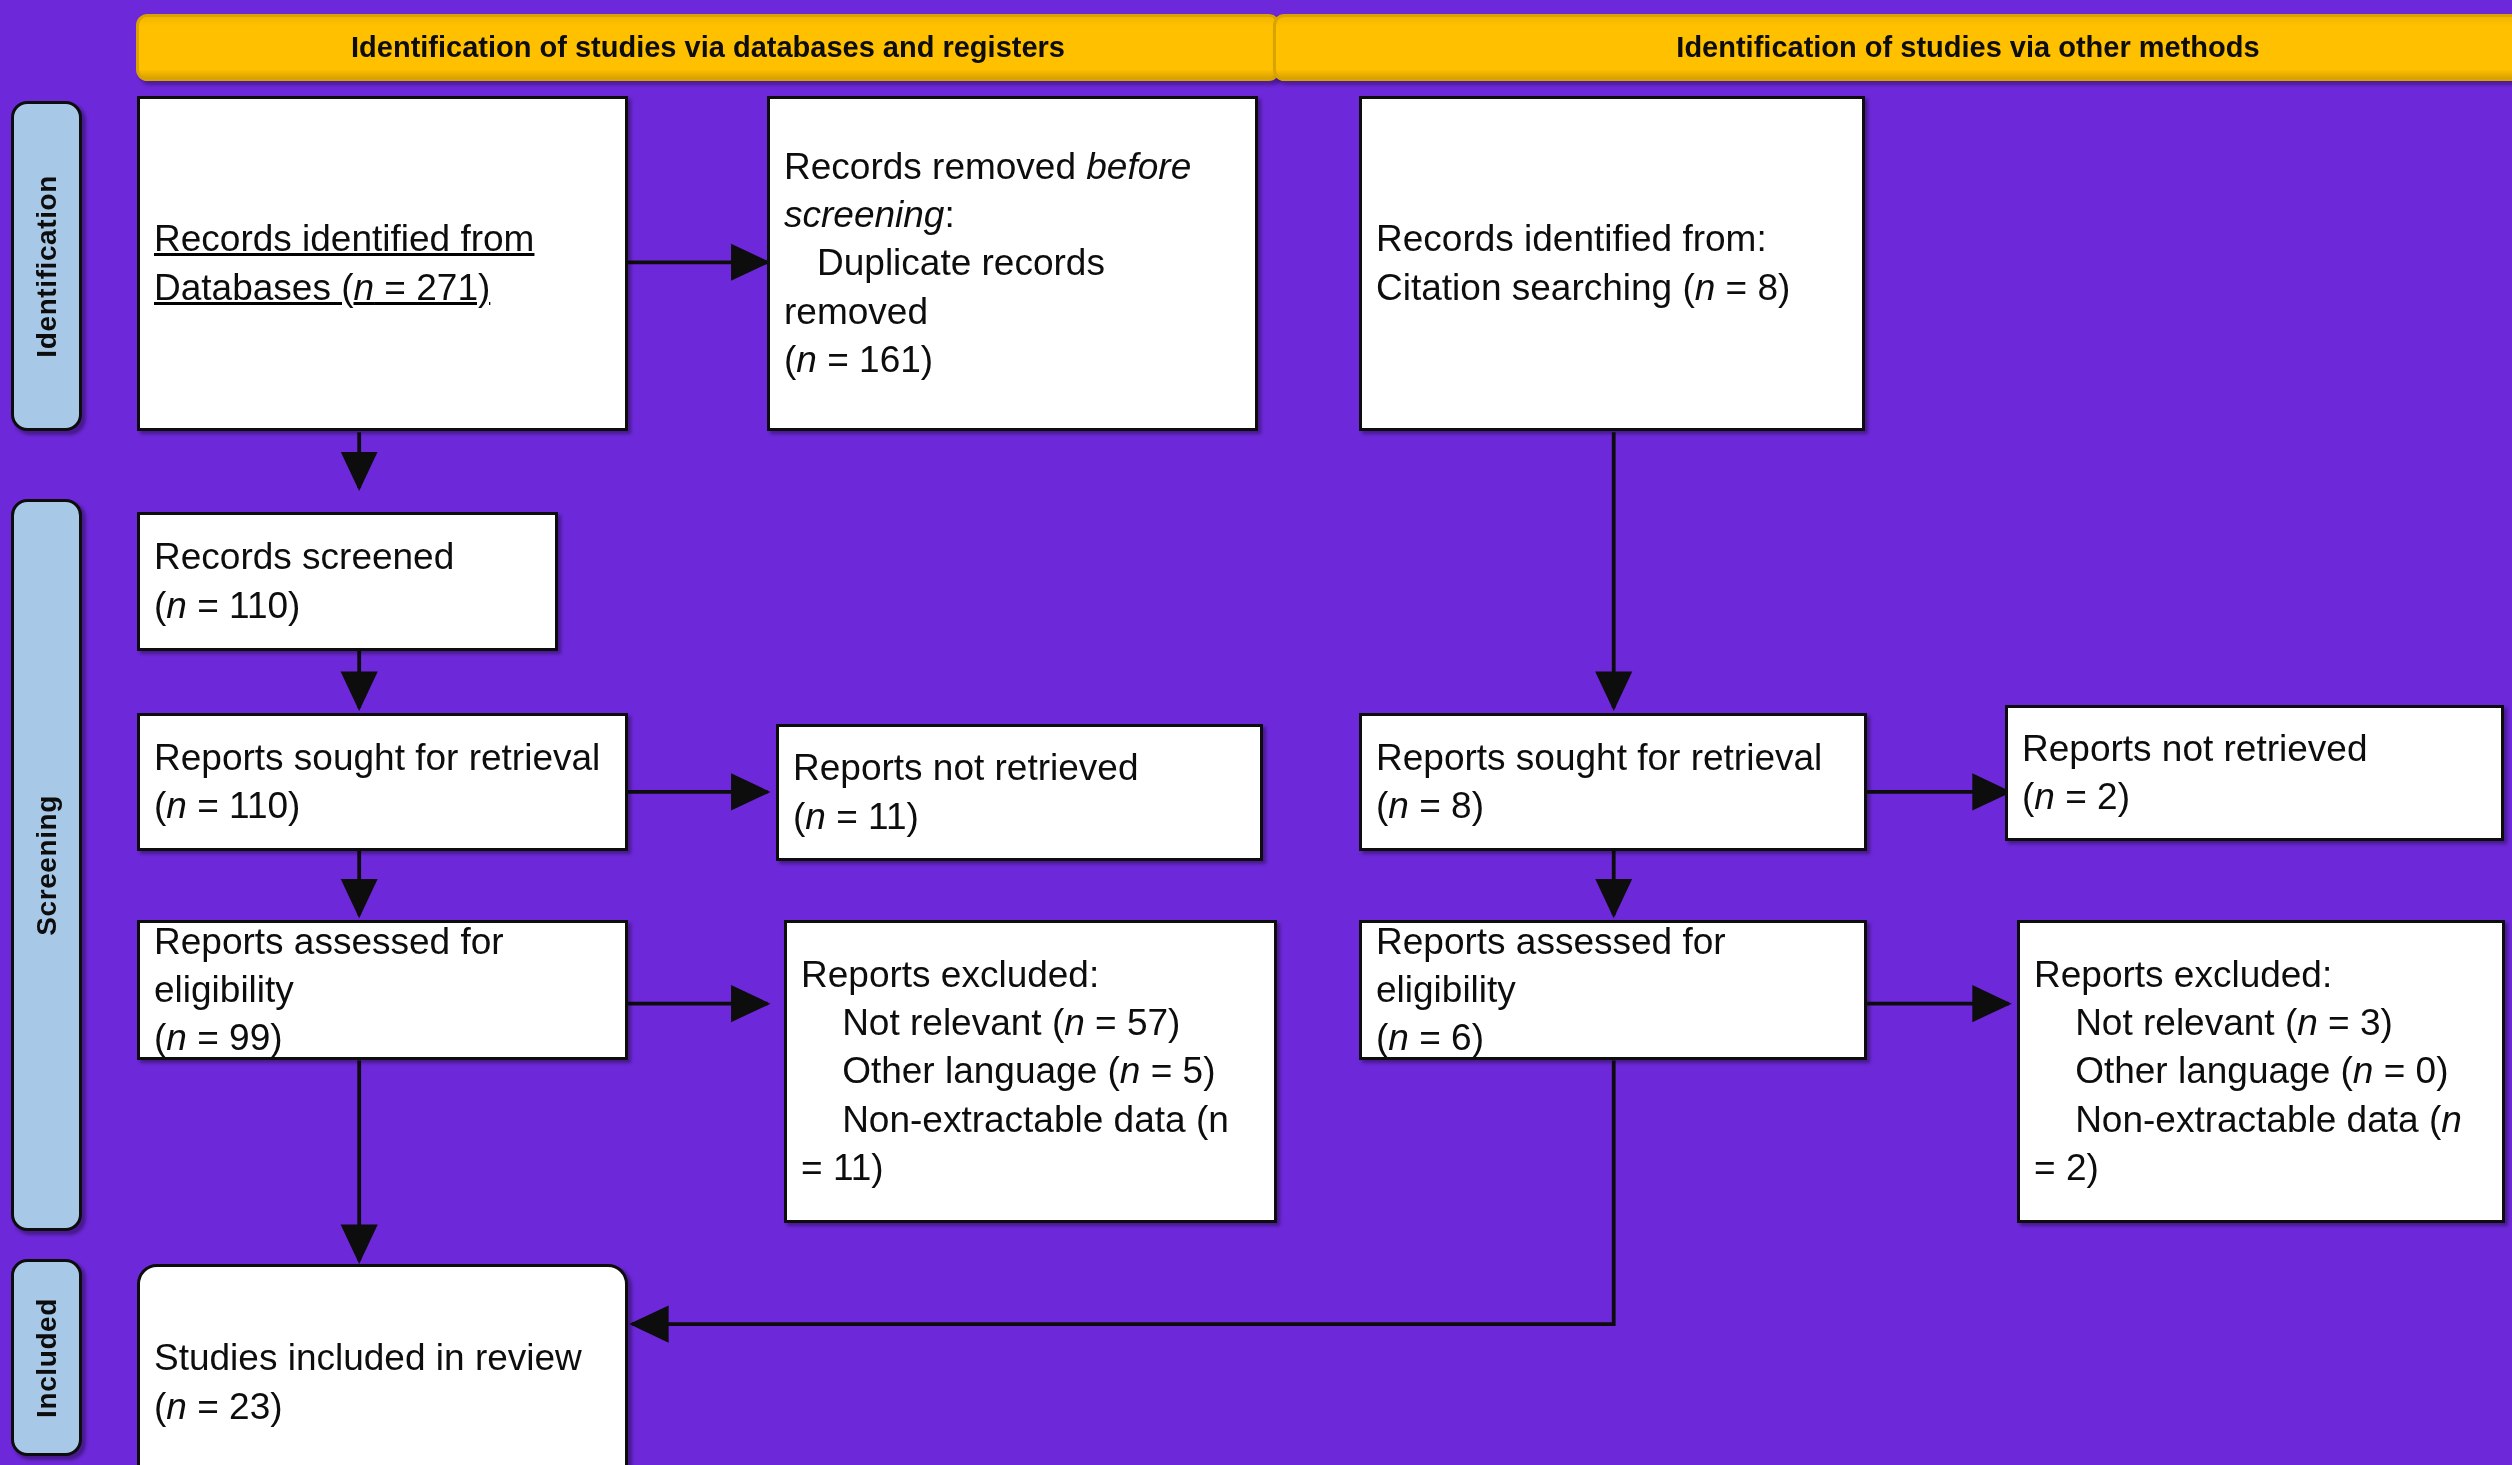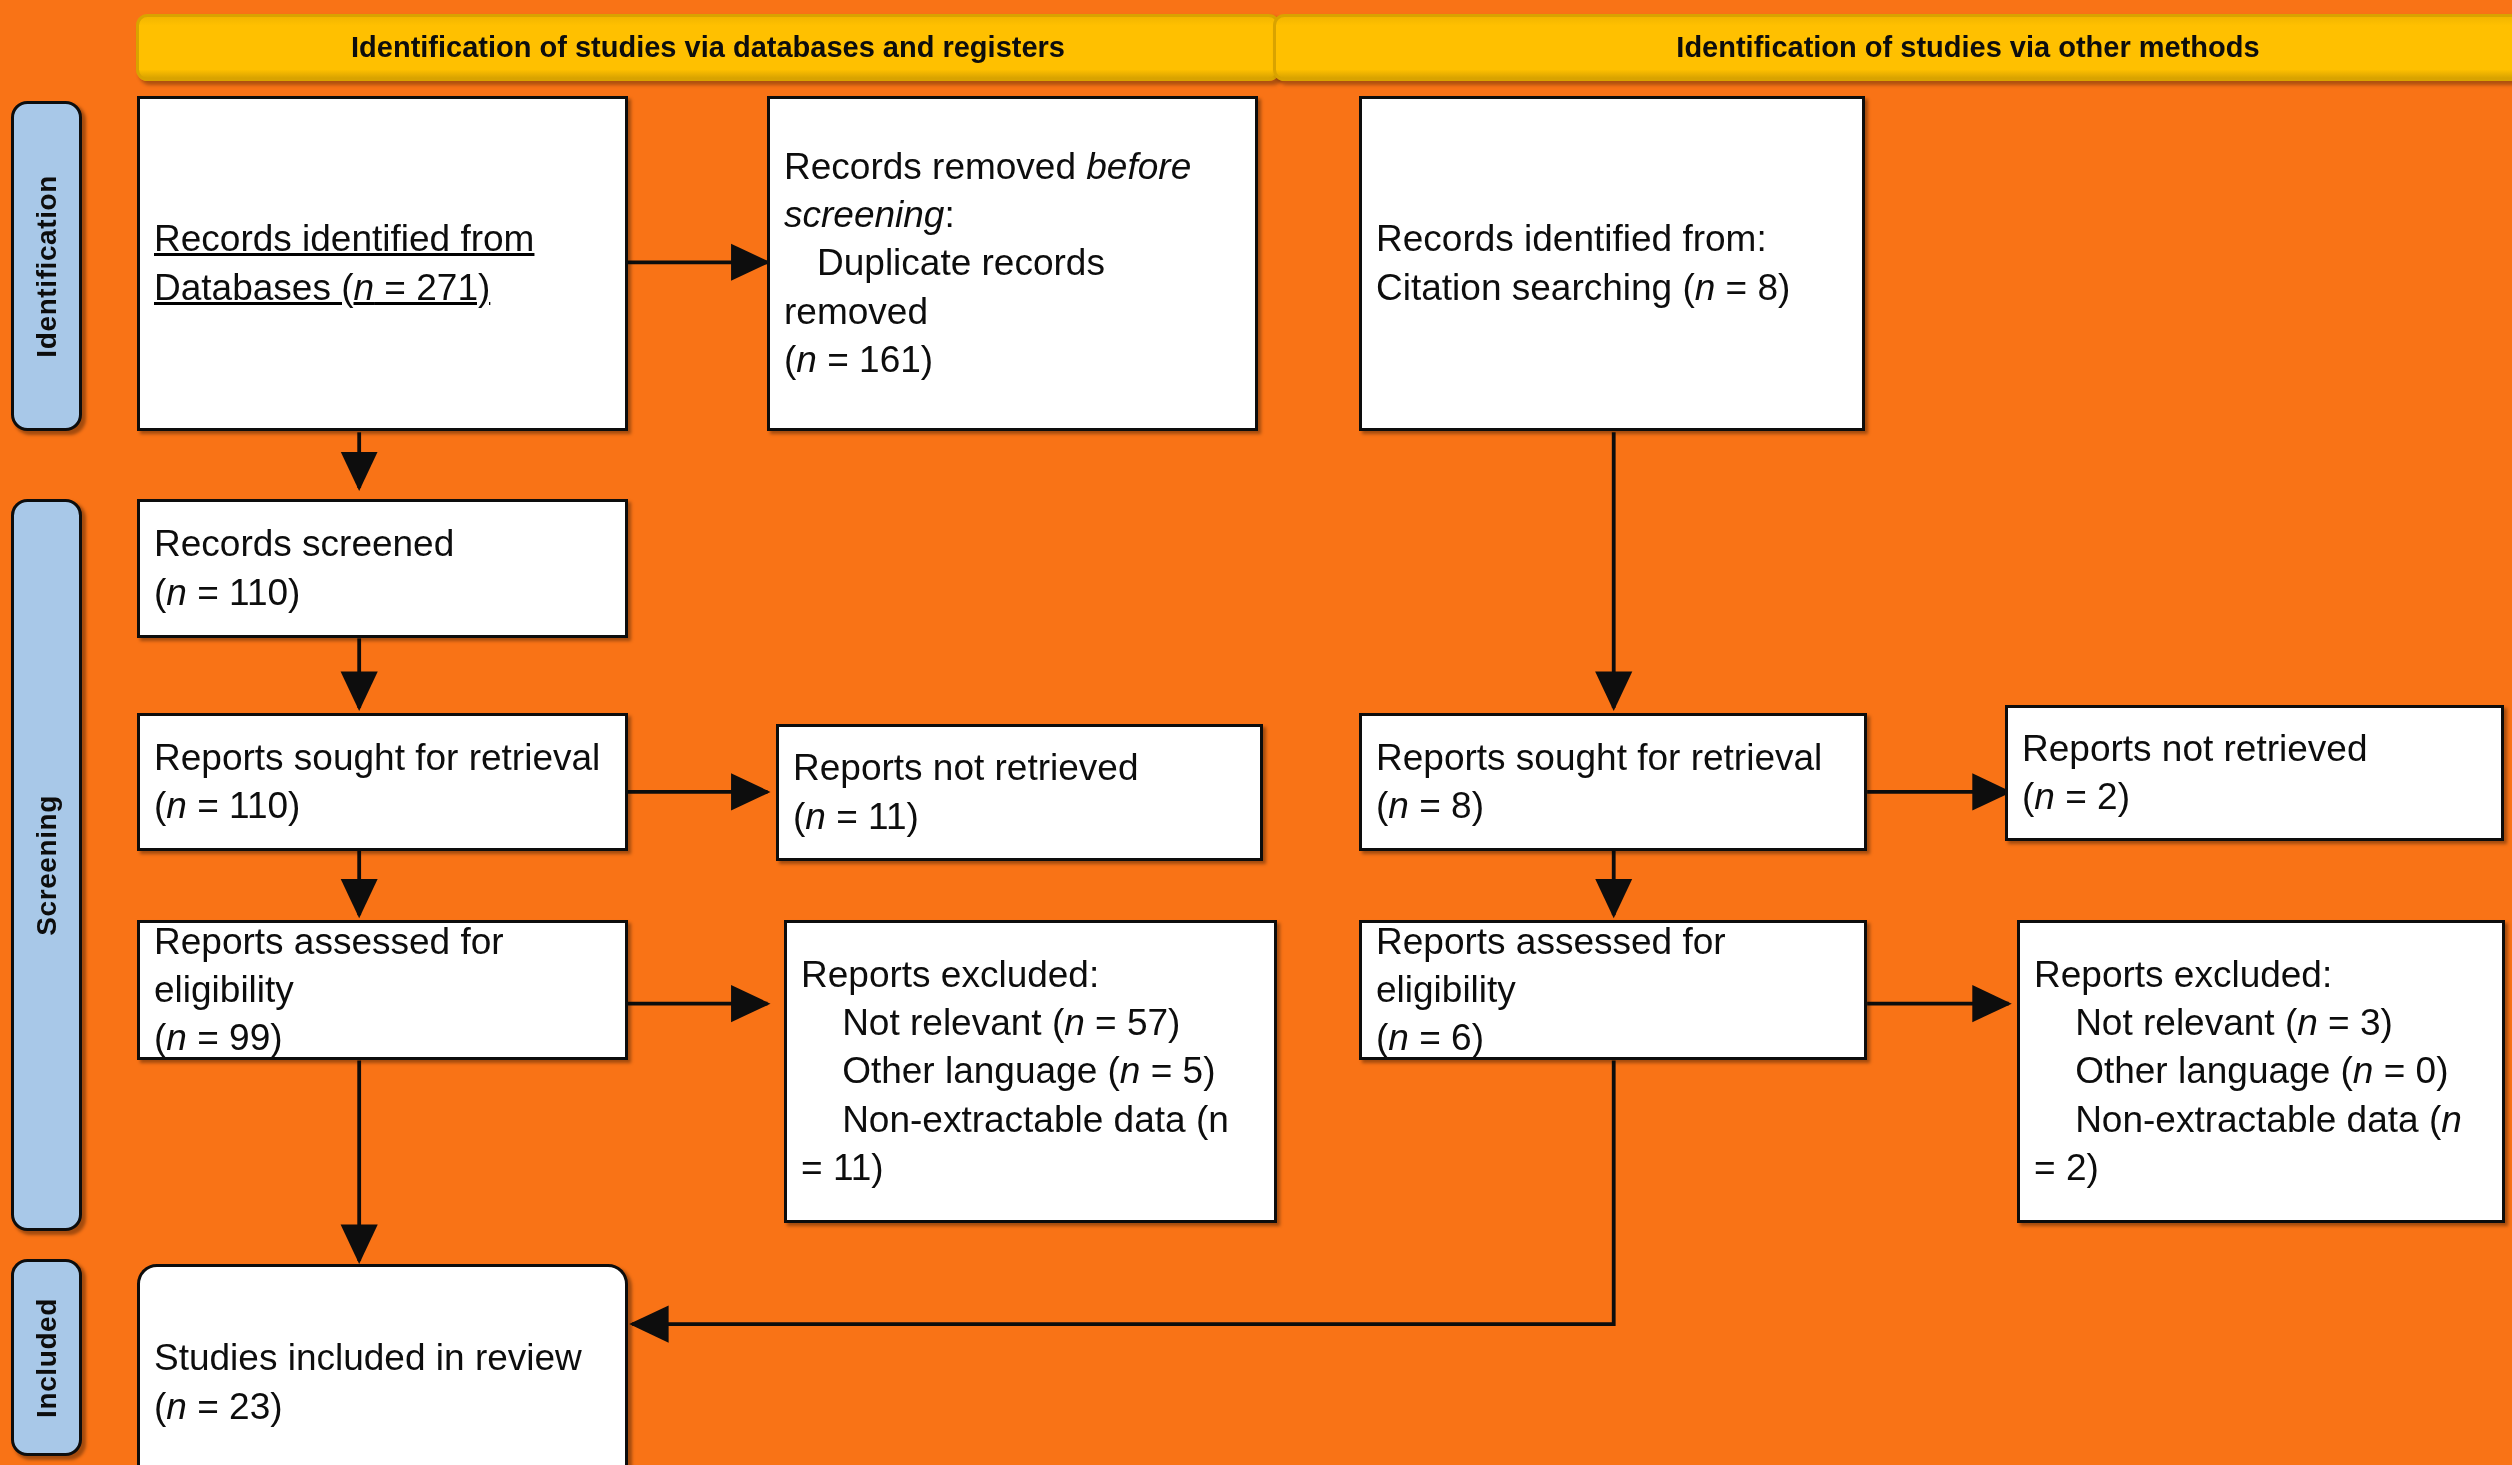--- a/index.html
+++ b/index.html
@@ -4,21 +4,21 @@
 <style>
   html, body {
     margin: 0;
     padding: 0;
     background: #ffffff;
   }
   #stage {
     position: relative;
     width: 2512px;
     height: 1465px;
-    background: #f97316;
+    background: #6d28d9;
     font-family: "Liberation Sans", sans-serif;
     overflow: hidden;
   }
 
   
   .phase-bar {
     position: absolute;
     background: #a8c8e8;
     border: 3.8px solid #0d0d0d;
     border-radius: 16.4px;
@@ -146,21 +146,21 @@
   </div>
 
   <div class="node" style="left:137px; top:96px; width:491px; height:335px;text-decoration:underline;">
     <div class="node-text"><span>Records identified from</span><br><span>Databases (</span><i>n</i><span> = 271)</span></div>
   </div>
 
   <div class="node" style="left:767px; top:96px; width:491px; height:335px;">
     <div class="node-text"><span>Records removed </span><i>before</i><br><i>screening</i><span>:</span><br><span style="padding-left:33px;text-align:right;">Duplicate records removed</span><br><span>(</span><i>n</i><span> = 161)</span></div>
   </div>
 
-  <div class="node" style="left:137px; top:499px; width:491px; height:139px;">
+  <div class="node" style="left:137px; top:512px; width:421px; height:139px;">
     <div class="node-text"><span>Records screened</span><br><span>(</span><i>n</i><span> = 110)</span></div>
   </div>
 
   <div class="node" style="left:137px; top:713px; width:491px; height:138px;">
     <div class="node-text"><span>Reports sought for retrieval</span><br><span>(</span><i>n</i><span> = 110)</span></div>
   </div>
 
   <div class="node" style="left:776px; top:724px; width:487px; height:137px;">
     <div class="node-text"><span>Reports not retrieved</span><br><span>(</span><i>n</i><span> = 11)</span></div>
   </div>

